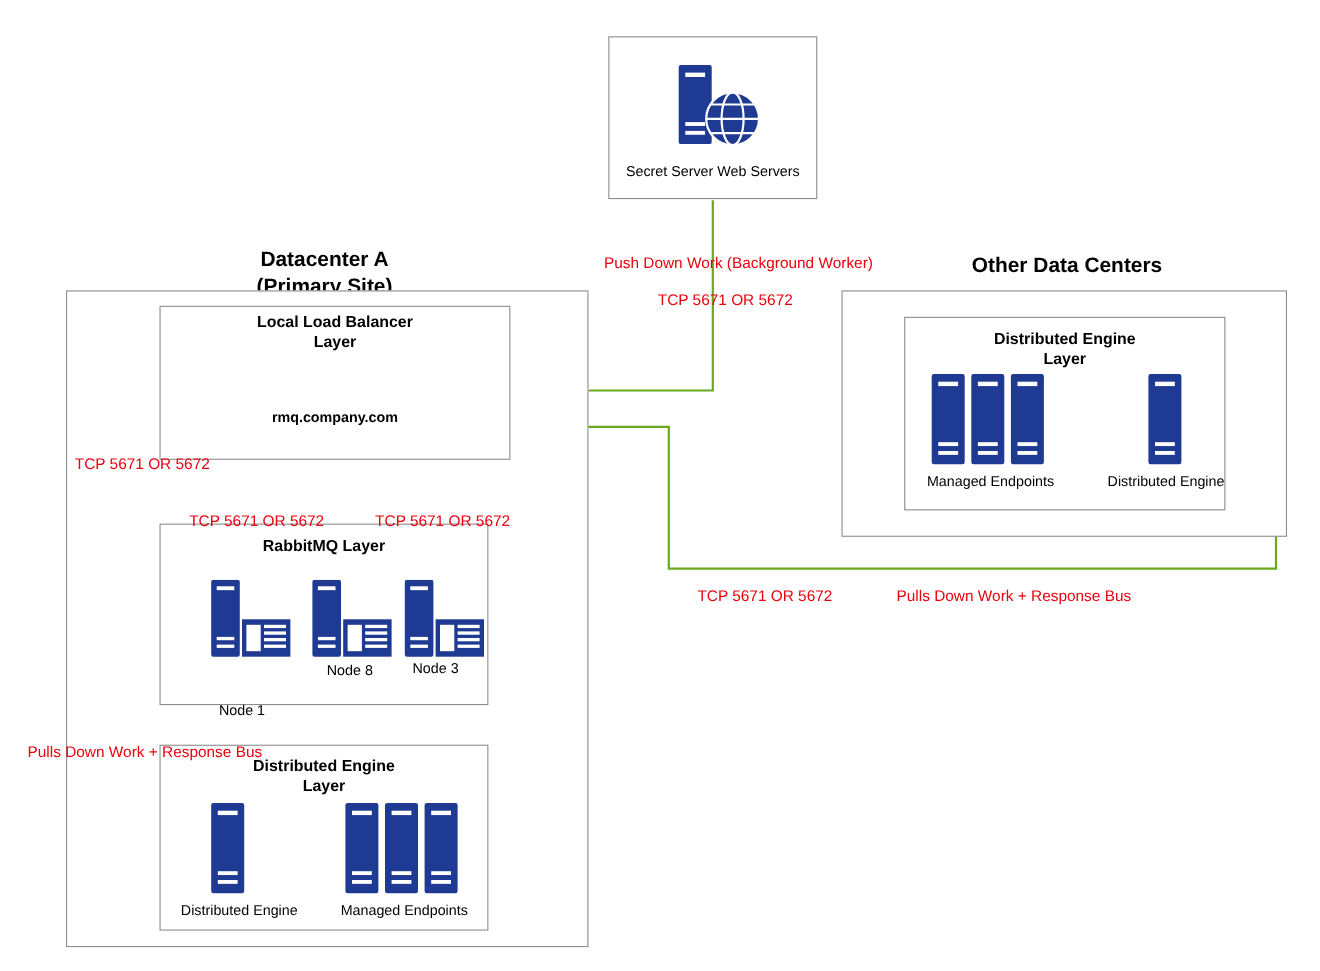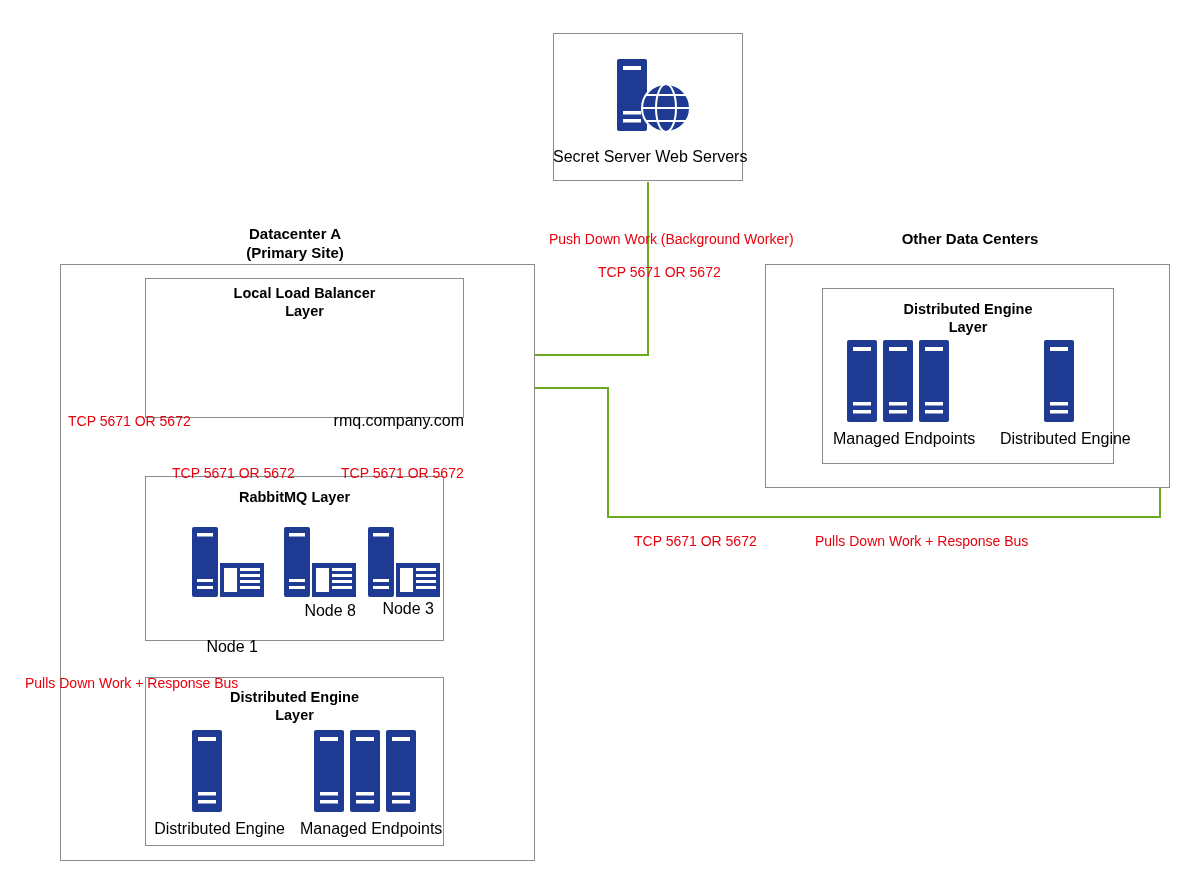--- a/index.html
+++ b/index.html
@@ -20,37 +20,37 @@
   }
   .box {
     position: absolute;
     border: 1px solid #8c8c8c;
     background: #ffffff;
     box-sizing: border-box;
   }
   .grp-title {
     position: absolute;
     font-weight: bold;
-    font-size: 15px;
+    font-size: 19px;
     text-align: center;
     line-height: 1.25;
     color: #000000;
   }
   .inner-title {
     position: absolute;
     font-weight: bold;
     font-size: 14.5px;
     text-align: center;
     line-height: 1.25;
     color: #000000;
   }
   .caption {
     position: absolute;
-    font-size: 16px;
-    text-align: right;
+    font-size: 13px;
+    text-align: center;
     color: #000000;
     white-space: nowrap;
   }
   .edge-label {
     position: absolute;
     font-size: 14px;
     color: #e8000d;
     white-space: nowrap;
     margin-top: 24px;
   }
@@ -139,21 +139,21 @@
     <div>(Primary Site)</div>
   </div>
 
   <div class="box" style="left:60px; top:264px; width:475px; height:597px;"></div>
 
   <div class="box" style="left:145px; top:278px; width:319px; height:140px;"></div>
   <div class="inner-title" style="left:145px; top:284px; width:319px;">
     <div>Local Load Balancer</div>
     <div>Layer</div>
   </div>
-  <div class="caption" style="left:145px; top:412px; width:319px;">rmq.company.com</div>
+  <div class="caption" style="left:145px; top:372px; width:319px;font-weight:bold;">rmq.company.com</div>
 
   <div class="box" style="left:145px; top:476px; width:299px; height:165px;"></div>
   <div class="inner-title" style="left:145px; top:488px; width:299px;">
     <div>RabbitMQ Layer</div>
   </div>
 
   <svg class="srv" style="left:190px; top:527px;" width="76" height="73" viewBox="0 0 76 73">
     <rect x="2" y="0" width="26" height="70" rx="2" fill="#1F3A93"></rect>
     <rect x="7" y="6" width="16" height="3.5" fill="#ffffff"></rect>
     <rect x="7" y="52" width="16" height="3" fill="#ffffff"></rect>

